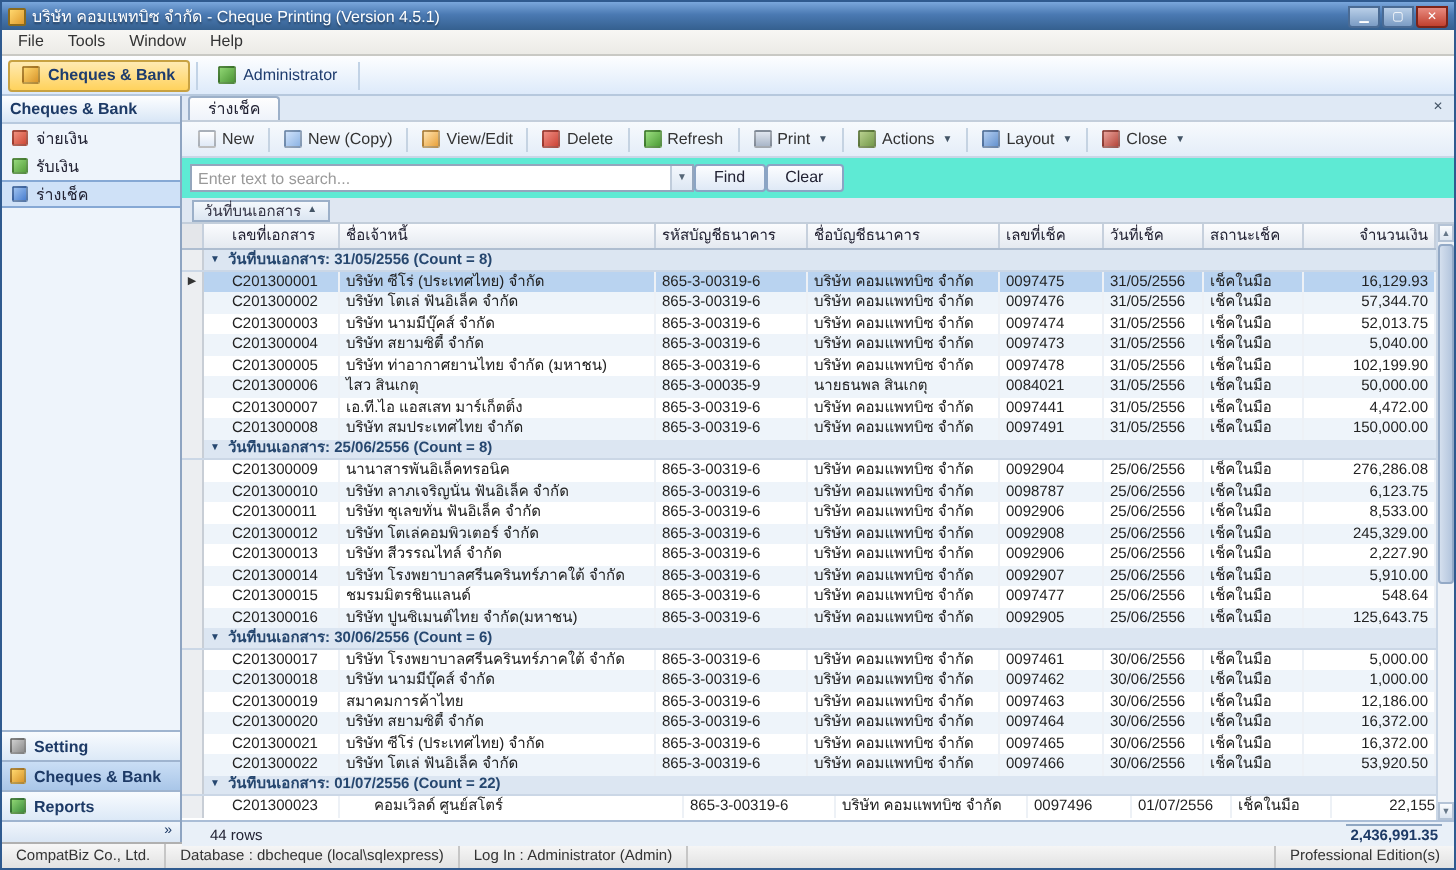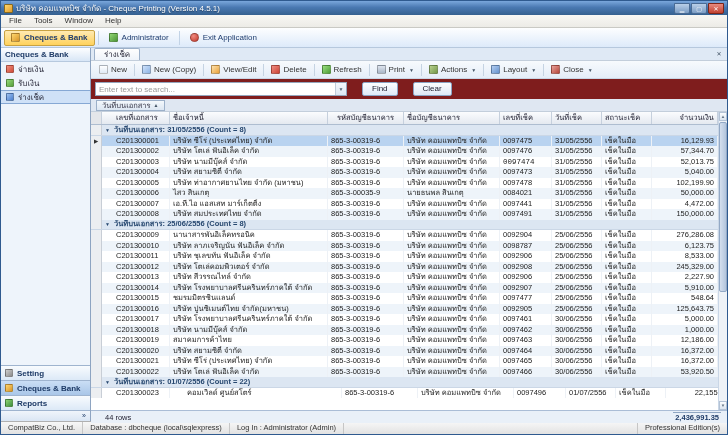--- a/index.html
+++ b/index.html
@@ -68,21 +68,21 @@
   .tic-edit { background:linear-gradient(135deg,#ffe2ad,#e8a23c); }
   .tic-delete { background:linear-gradient(135deg,#ef8d82,#cc4437); }
   .tic-refresh { background:linear-gradient(135deg,#9ade7f,#4e9e39); }
   .tic-print { background:linear-gradient(180deg,#dfe5ee,#a9b6c8); }
   .tic-actions { background:linear-gradient(135deg,#b8d08e,#74994a); }
   .tic-layout { background:linear-gradient(135deg,#b3cdf0,#6593cf); }
   .tic-close { background:linear-gradient(135deg,#e9a29a,#b5473c); }
   .tcaret { font-size:5px; color:#456; margin-left:1px; }
   .tsep { width:1px; height:12px; background:#c5d3e2; margin:0 3px; }
 
-  .searchrow { height:20px; flex:0 0 20px; display:flex; align-items:center; gap:15px; padding:0 4px; background:#7f1d1d; }
+  .searchrow { height:20px; flex:0 0 20px; display:flex; align-items:center; gap:0; padding:0 4px; background:#5eead4; }
   .search-box { width:252px; height:14px; background:#fff; border:1px solid #94a6bd; display:flex; align-items:center; }
   .search-text { flex:1; padding:0 3px; color:#9a9a9a; white-space:nowrap; overflow:hidden; }
   .search-dd { width:11px; height:100%; border-left:1px solid #c0ccdb; text-align:center; font-size:5px; line-height:12px; color:#567; background:linear-gradient(180deg,#f4f8fd,#dde7f3); }
   .srbtn { height:14px; padding:0 9px; line-height:12px; background:linear-gradient(180deg,#fcfdff,#dfe9f6); border:1px solid #8ba4c4; border-radius:2px; color:#223; }
 
   .groupbar { height:13px; flex:0 0 13px; background:#dfe7f2; border-bottom:1px solid #c3cedb; display:flex; align-items:center; padding-left:5px; }
   .groupchip { height:11px; display:inline-flex; align-items:center; gap:3px; padding:0 5px; background:linear-gradient(180deg,#f4f8fc,#dce6f2); border:1px solid #9cb0c9; font-size:7.5px; color:#334; }
   .sort-asc { font-size:5px; color:#456; }
 
   .gridheader { height:13px; flex:0 0 13px; display:flex; background:linear-gradient(180deg,#fbfcfe,#e4e9f0); border-bottom:1px solid #aebdd0; font-size:7.5px; color:#223; }
@@ -144,24 +144,20 @@
       <span class="rbtn active">
         <span class="ricon ic-bank"></span>
         <span class="rlabel">Cheques &amp; Bank</span>
       </span>
       <span class="rsep"></span>
       <span class="rbtn">
         <span class="ricon ic-admin"></span>
         <span class="rlabel">Administrator</span>
       </span>
       <span class="rsep"></span>
-      <span class="rbtn">
-        <span class="ricon ic-exit"></span>
-        <span class="rlabel">Exit Application</span>
-      </span>
     </div>
 
   <div class="main">
 
     <div class="sidebar">
       <div class="sb-title">Cheques &amp; Bank</div>
       <div id="sb-items">
           <div class="sb-item">
             <span class="sb-ico ic-money-out"></span>
             <span>จ่ายเงิน</span>
@@ -263,21 +259,21 @@
         <span class="groupchip">
           <span>วันที่บนเอกสาร</span>
           <span class="sort-asc">▲</span>
         </span>
       </div>
 
       <div class="gridheader">
           <div class="hcell ind" style="width: 11px; flex: 0 0 11px;"></div>
           <div class="hcell first" style="width: 68px; flex: 0 0 68px;">เลขที่เอกสาร</div>
           <div class="hcell" style="width: 158px; flex: 0 0 158px;">ชื่อเจ้าหนี้</div>
-          <div class="hcell" style="width: 76px; flex: 0 0 76px; text-align: center;">รหัสบัญชีธนาคาร</div>
+          <div class="hcell" style="width: 76px; flex: 0 0 76px;">รหัสบัญชีธนาคาร</div>
           <div class="hcell" style="width: 96px; flex: 0 0 96px;">ชื่อบัญชีธนาคาร</div>
           <div class="hcell" style="width: 52px; flex: 0 0 52px;">เลขที่เช็ค</div>
           <div class="hcell" style="width: 50px; flex: 0 0 50px;">วันที่เช็ค</div>
           <div class="hcell" style="width: 50px; flex: 0 0 50px;">สถานะเช็ค</div>
           <div class="hcell num" style="width: 66px; flex: 0 0 66px;">จำนวนเงิน</div>
         </div>
       <div class="gridbody">
           <div class="grid-row group-row">
             <div class="ind-cell"></div>
             <div class="group-label">
@@ -306,21 +302,21 @@
             <div class="cell" style="width: 50px; flex: 0 0 50px;">31/05/2556</div>
             <div class="cell" style="width: 50px; flex: 0 0 50px;">เช็คในมือ</div>
             <div class="cell num" style="width: 66px; flex: 0 0 66px;">57,344.70</div>
           </div>
           <div class="grid-row data-row">
             <div class="ind-cell"></div>
             <div class="cell first" style="width: 68px; flex: 0 0 68px;">C201300003</div>
             <div class="cell" style="width: 158px; flex: 0 0 158px;">บริษัท นามมีบุ๊คส์ จำกัด</div>
             <div class="cell" style="width: 76px; flex: 0 0 76px;">865-3-00319-6</div>
             <div class="cell" style="width: 96px; flex: 0 0 96px;">บริษัท คอมแพทบิซ จำกัด</div>
-            <div class="cell" style="width: 52px; flex: 0 0 52px; font-family: Liberation Mono, monospace;">0097474</div>
+            <div class="cell" style="width: 52px; flex: 0 0 52px;">0097474</div>
             <div class="cell" style="width: 50px; flex: 0 0 50px;">31/05/2556</div>
             <div class="cell" style="width: 50px; flex: 0 0 50px;">เช็คในมือ</div>
             <div class="cell num" style="width: 66px; flex: 0 0 66px;">52,013.75</div>
           </div>
           <div class="grid-row data-row alt">
             <div class="ind-cell"></div>
             <div class="cell first" style="width: 68px; flex: 0 0 68px;">C201300004</div>
             <div class="cell" style="width: 158px; flex: 0 0 158px;">บริษัท สยามซิตี้ จำกัด</div>
             <div class="cell" style="width: 76px; flex: 0 0 76px;">865-3-00319-6</div>
             <div class="cell" style="width: 96px; flex: 0 0 96px;">บริษัท คอมแพทบิซ จำกัด</div>
@@ -460,20 +456,27 @@
           <div class="grid-row data-row alt">
             <div class="ind-cell"></div>
             <div class="cell first" style="width: 68px; flex: 0 0 68px;">C201300016</div>
             <div class="cell" style="width: 158px; flex: 0 0 158px;">บริษัท ปูนซิเมนต์ไทย จำกัด(มหาชน)</div>
             <div class="cell" style="width: 76px; flex: 0 0 76px;">865-3-00319-6</div>
             <div class="cell" style="width: 96px; flex: 0 0 96px;">บริษัท คอมแพทบิซ จำกัด</div>
             <div class="cell" style="width: 52px; flex: 0 0 52px;">0092905</div>
             <div class="cell" style="width: 50px; flex: 0 0 50px;">25/06/2556</div>
             <div class="cell" style="width: 50px; flex: 0 0 50px;">เช็คในมือ</div>
             <div class="cell num" style="width: 66px; flex: 0 0 66px;">125,643.75</div>
+          </div>
+          <div class="grid-row group-row">
+            <div class="ind-cell"></div>
+            <div class="group-label">
+              <span class="gtri">▼</span>
+              <span>วันที่บนเอกสาร: 30/06/2556 (Count = 6)</span>
+            </div>
           </div>
           <div class="grid-row data-row">
             <div class="ind-cell"></div>
             <div class="cell first" style="width: 68px; flex: 0 0 68px;">C201300017</div>
             <div class="cell" style="width: 158px; flex: 0 0 158px;">บริษัท โรงพยาบาลศรีนครินทร์ภาคใต้ จำกัด</div>
             <div class="cell" style="width: 76px; flex: 0 0 76px;">865-3-00319-6</div>
             <div class="cell" style="width: 96px; flex: 0 0 96px;">บริษัท คอมแพทบิซ จำกัด</div>
             <div class="cell" style="width: 52px; flex: 0 0 52px;">0097461</div>
             <div class="cell" style="width: 50px; flex: 0 0 50px;">30/06/2556</div>
             <div class="cell" style="width: 50px; flex: 0 0 50px;">เช็คในมือ</div>

